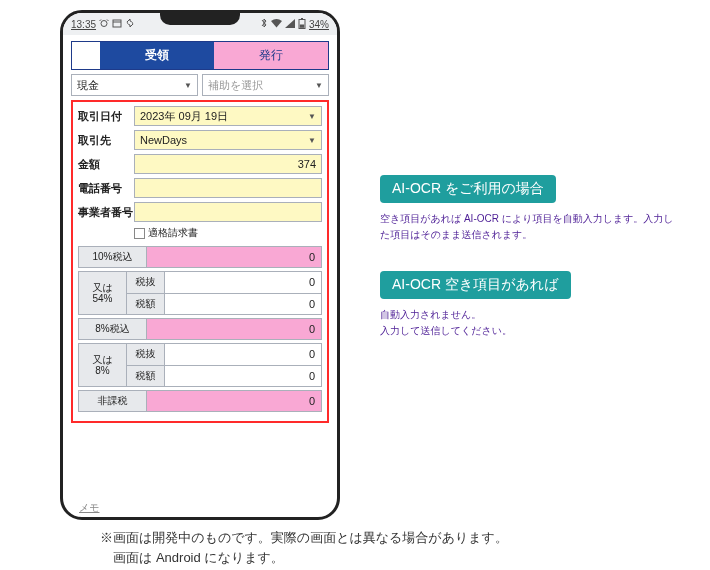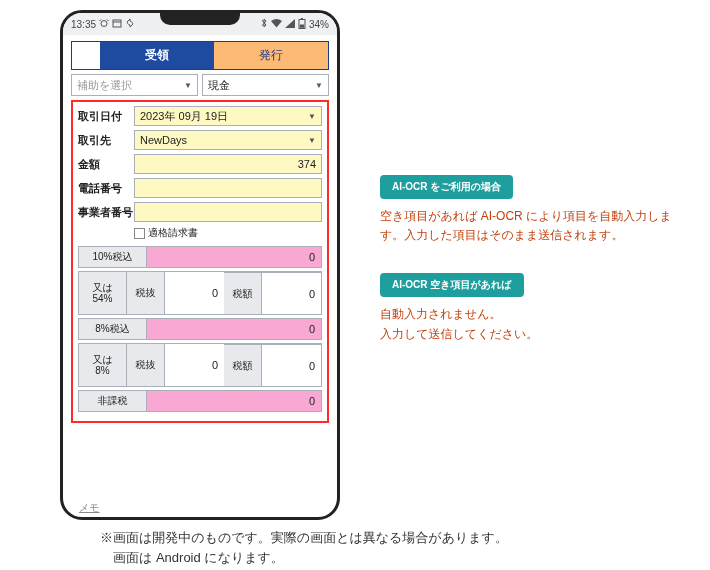--- a/index.html
+++ b/index.html
@@ -39,37 +39,38 @@
   }
   .statusbar {
     height: 22px;
     background: #eef0f2;
     display: flex;
     justify-content: space-between;
     align-items: center;
     padding: 0 8px;
     font-size: 10px;
     color: #444;
+    text-decoration: underline;
   }
   .statusbar .left, .statusbar .right { display: flex; gap: 3px; align-items: center; }
   .icon-svg { display: inline-block; vertical-align: middle; }
   .app {
     padding: 6px 8px 0 8px;
   }
   .tabs {
     display: flex;
     border: 1px solid #1e3a8a;
     margin-bottom: 4px;
   }
   .tab {
     flex: 1;
     text-align: center;
     padding: 5px 0;
     font-size: 12px;
-    background: #fdba74;
+    background: #f9a8d4;
     color: #1e3a8a;
     cursor: pointer;
   }
   .tab.active { background: #1e4aa0; color: #fff; font-weight: 600; margin-left: 28px; }
   .selects {
     display: flex;
     gap: 4px;
     margin-bottom: 0px;
   }
   .sel {
@@ -166,21 +167,21 @@
     min-height: 44px;
   }
   .taxsplit .side {
     width: 48px;
     background: #e7e9ec;
     font-size: 10px;
     display: flex; align-items: center; justify-content: center;
     border-right: 1px solid #aab0ba;
     flex-direction: column; line-height: 1.15;
   }
-  .taxsplit .stack { flex: 1; display: flex; flex-direction: row; }
+  .taxsplit .stack { flex: 1; display: flex; flex-direction: column; }
   .taxsplit .srow { flex: 1; display: flex; }
   .taxsplit .srow + .srow { border-top: 1px solid #aab0ba; }
   .taxsplit .sub {
     width: 38px;
     background: #e7e9ec;
     font-size: 10px;
     display: flex; align-items: center; justify-content: center;
     border-right: 1px solid #aab0ba;
   }
   .taxsplit .sval {
@@ -203,28 +204,28 @@
     margin-top: 165px;
     width: 300px;
   }
   .callout { margin-bottom: 28px; }
   .badge {
     display: inline-block;
     background: #1f9e9e;
     color: #fff;
     padding: 5px 12px;
     border-radius: 4px;
-    font-size: 10px;
-    font-weight: 700;
+    font-size: 14px;
+    font-weight: 400;
     margin-bottom: 8px;
   }
   .desc {
-    font-size: 12px;
+    font-size: 10px;
     line-height: 1.6;
-    color: #c2410c;
+    color: #4c1d95;
   }
   .footnote {
     margin: 8px 0 0 100px;
     font-size: 13px;
     color: #333;
     line-height: 1.5;
   }
 </style>
 </head>
 <body>
@@ -283,25 +284,25 @@
       </div>
     </div>
 
     <div class="app">
       <div class="tabs">
         <div class="tab active">受領</div>
         <div class="tab">発行</div>
       </div>
 
       <div class="selects">
+        <div class="sel">
+            <span>現金</span>
+          </div>
         <div class="sel placeholder">
             <span>補助を選択</span>
-          </div>
-        <div class="sel">
-            <span>現金</span>
           </div>
       </div>
 
       <div class="highlight-box">
         <div class="formrow">
           <div class="lbl">取引日付</div>
           <div class="field dd">
               <span>2023年 09月 19日</span>
             </div>
         </div>

